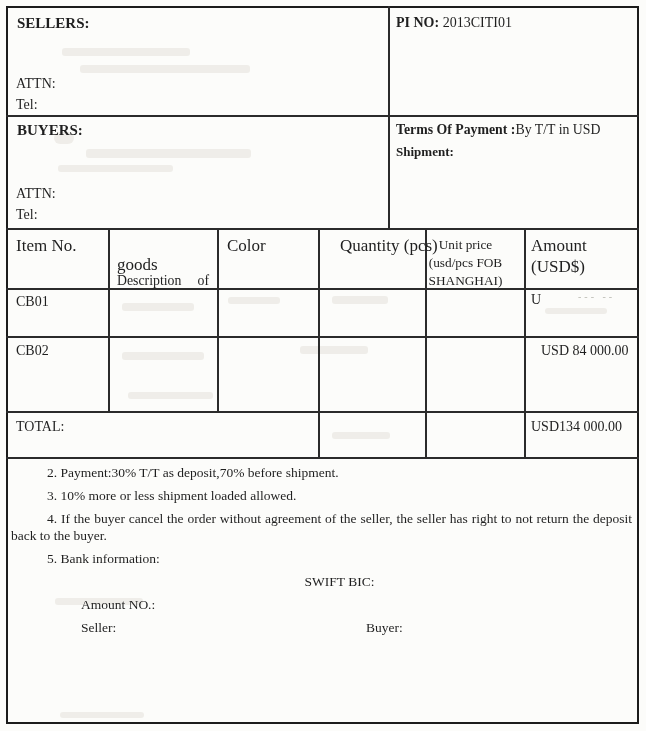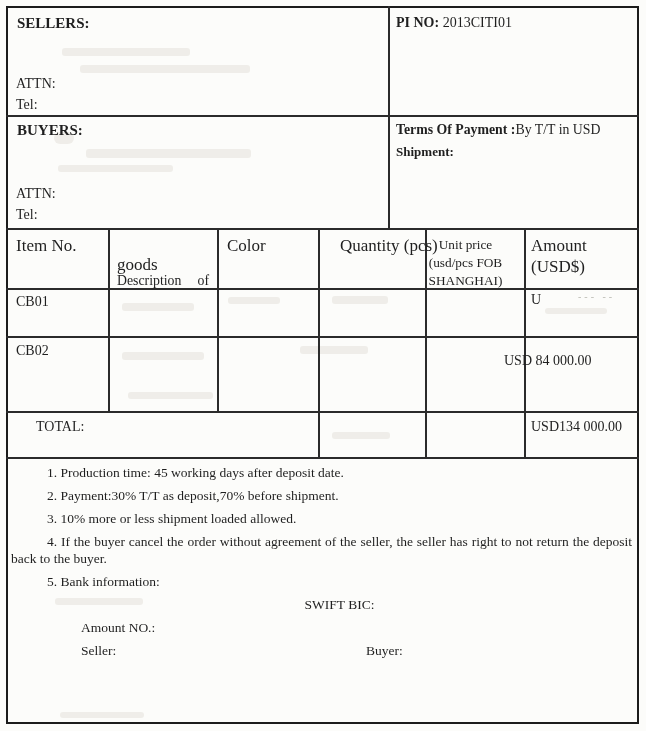--- a/index.html
+++ b/index.html
@@ -101,27 +101,26 @@
     <div>SHANGHAI)</div>
   </div>
   <div class="txt hdr" style="left:531px;top:236px;">Amount</div>
   <div class="txt hdr" style="left:531px;top:257px;">(USD$)</div>
 
   <div class="txt" style="left:16px;top:294px;">CB01</div>
   <div class="txt" style="left:531px;top:292px;">U</div>
   <div class="txt remnant" style="left:578px;top:291px;">--- --</div>
 
   <div class="txt" style="left:16px;top:343px;">CB02</div>
-  <div class="txt" style="left:504px;top:343px;margin-top:10px;">USD 84 000.00</div>
+  <div class="txt" style="left:541px;top:343px;">USD 84 000.00</div>
 
-  <div class="txt" style="left:16px;top:419px;margin-left:20px;">TOTAL:</div>
+  <div class="txt" style="left:16px;top:419px;">TOTAL:</div>
   <div class="txt" style="left:531px;top:419px;">USD134 000.00</div>
 
   <div class="notes">
-    <p>1. Production time: 45 working days after deposit date.</p>
     <p>2. Payment:30% T/T as deposit,70% before shipment.</p>
     <p>3. 10% more or less shipment loaded allowed.</p>
     <p class="justify">4. If the buyer cancel the order without agreement of the seller, the seller has right to not return the deposit back to the buyer.</p>
     <p>5. Bank information:</p>
     <p class="swift">SWIFT BIC:</p>
     <p class="account">Amount NO.:</p>
     <p class="signrow">
       <span>Seller:</span>
       <span class="buyer-sign">Buyer:</span>
     </p>

